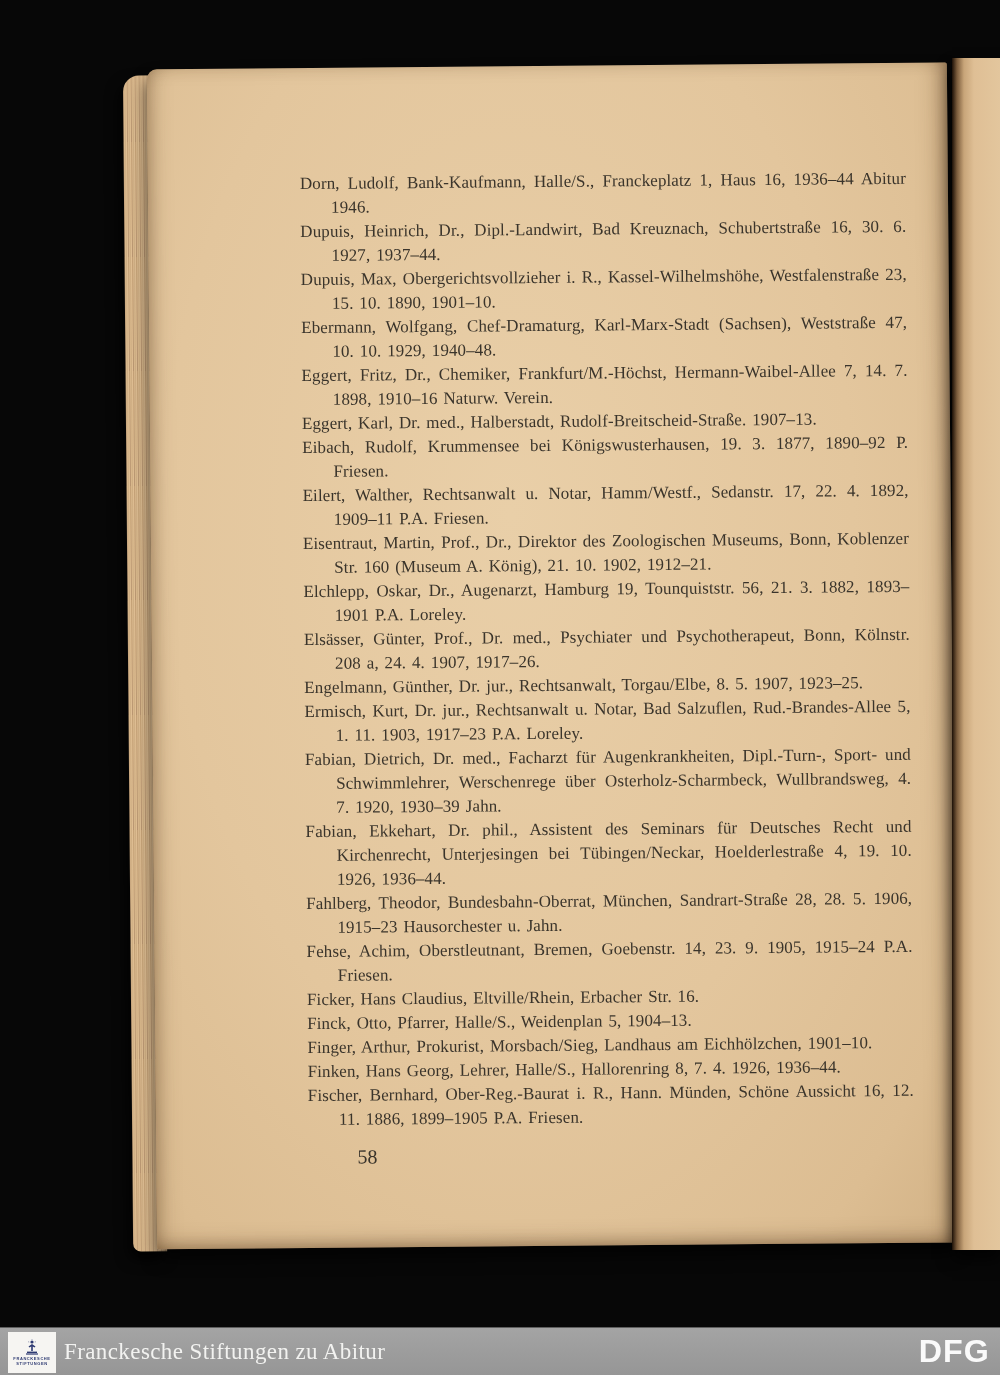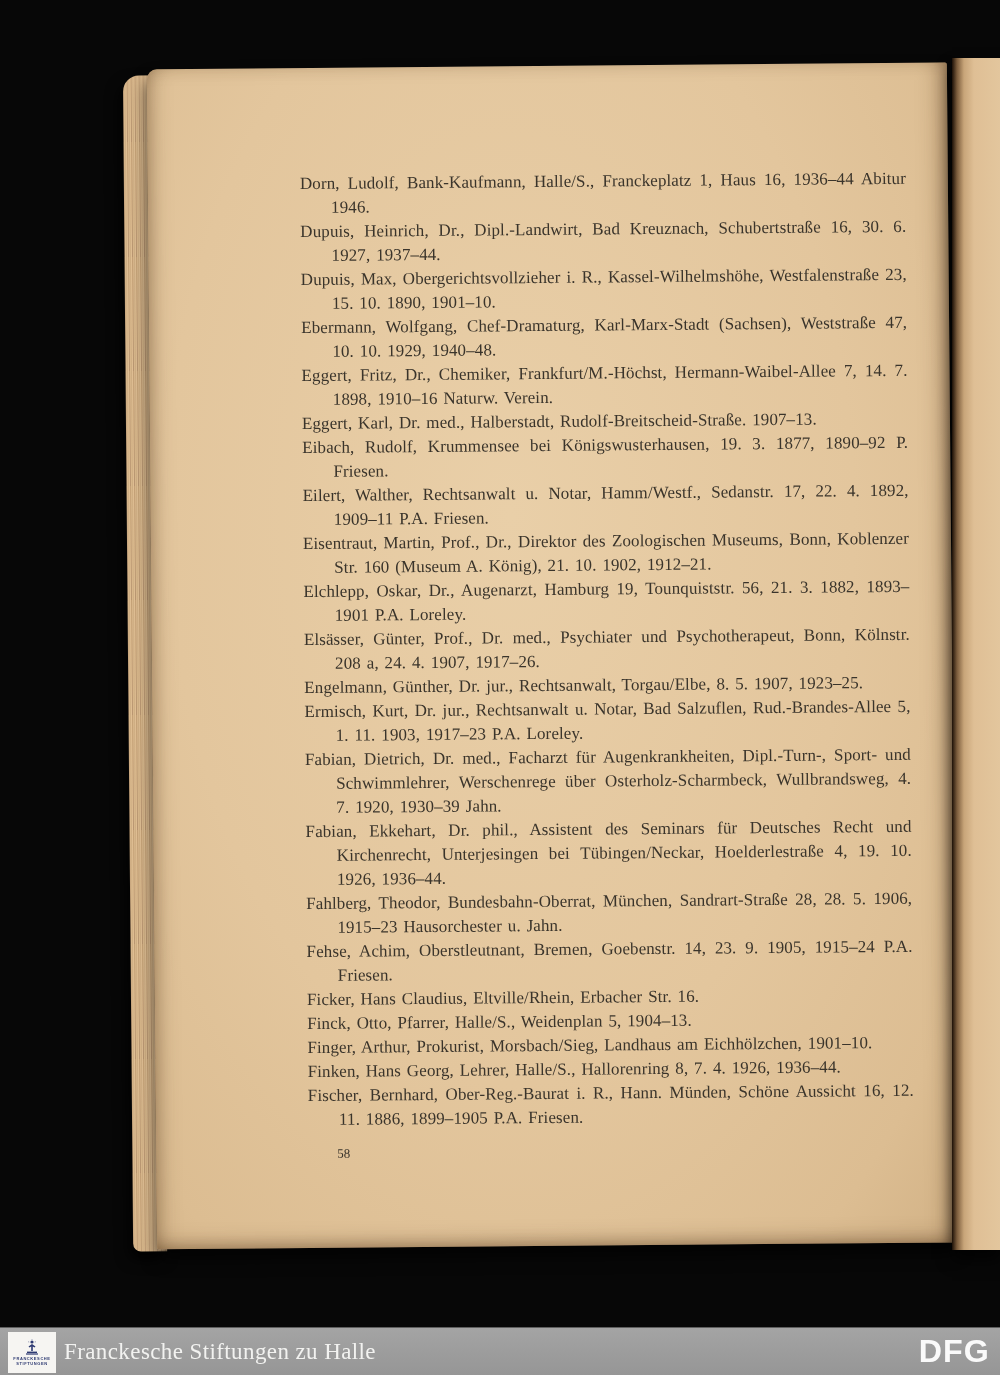--- a/index.html
+++ b/index.html
@@ -40,22 +40,22 @@
     position:absolute; left:152px; top:104px; width:606px;
     font-size:17px; line-height:24px; color:#3a342b;
     letter-spacing:0.1px; word-spacing:1.5px;
   }
   .entry{
     text-align:justify;
     padding-left:31px; text-indent:-31px;
     margin:0;
   }
   .page-number{
-    position:absolute; left:181px; top:1078px;
-    font-size:13px; color:#3a342b;
+    position:absolute; left:201px; top:1078px;
+    font-size:20px; color:#3a342b;
   }
 
   
   .facing-page{
     position:absolute; left:952px; top:58px; width:48px; height:1192px;
     background:linear-gradient(90deg,
       #1c1007 0px, #7b5c3c 5px, #c8a579 12px, #dfbf95 22px, #e3c69d 100%);
     box-shadow:0 10px 14px rgba(0,0,0,0.7);
   }
 
@@ -136,15 +136,15 @@
         <path d="M5.2 2.2 L6.4 2.9 L5.8 3.6 Z"></path>
         <path d="M12.8 2.2 L11.6 2.9 L12.2 3.6 Z"></path>
         <path d="M9 5 L12.5 7.5 L11.5 8.5 L9.8 7.6 L9.8 12 L8.2 12 L8.2 7.6 L6.5 8.5 L5.5 7.5 Z"></path>
         <rect x="4" y="12.6" width="10" height="1.4"></rect>
         <rect x="3" y="14.4" width="12" height="1.2"></rect>
       </g>
     </svg>
     <span class="logo-line">FRANCKESCHE</span>
     <span class="logo-line">STIFTUNGEN</span>
   </div>
-  <div class="institution-name">Franckesche Stiftungen zu Halle</div>
+  <div class="institution-name">Franckesche Stiftungen zu Abitur</div>
   <div class="dfg-logo">DFG</div>
 </div>
 
 </body></html>

